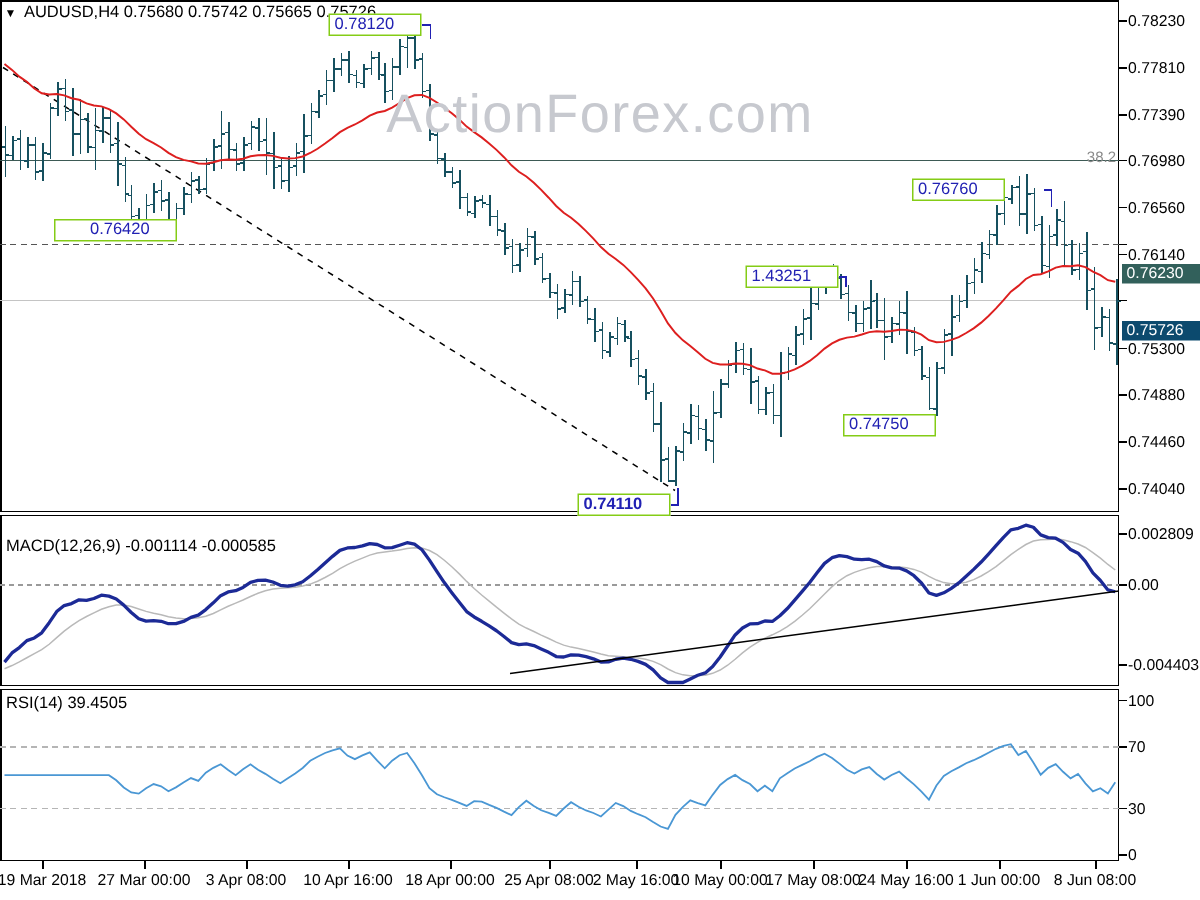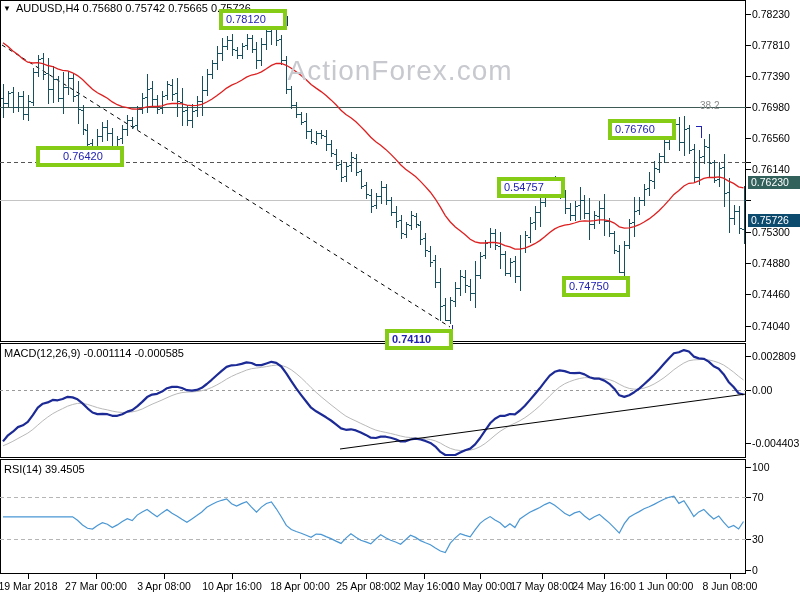--- a/index.html
+++ b/index.html
@@ -3,27 +3,27 @@
 <meta charset="utf-8">
 <style>
   html,body{margin:0;padding:0;}
   body{width:800px;height:600px;position:relative;background:#ffffff;
        font-family:"Liberation Sans",sans-serif;overflow:hidden;}
   #chart-svg{position:absolute;left:0;top:0;}
   .title-bar{position:absolute;left:3px;top:2px;font-size:11px;color:#000;
              display:flex;align-items:center;gap:5px;}
   .tri{font-size:8px;color:#000;line-height:11px;}
   .watermark{position:absolute;left:0;top:55px;width:800px;text-align:center;
-             font-size:28px;color:#c7c9cf;letter-spacing:1px;}
+             font-size:36px;color:#c7c9cf;letter-spacing:1px;}
   .panel-label{position:absolute;left:4px;font-size:11px;color:#000;}
-  .panel-label.macd{top:347px;}
+  .panel-label.macd{top:358px;}
   .panel-label.rsi{top:463px;}
-  .fib-label{position:absolute;left:700px;top:100px;width:44px;text-align:left;
+  .fib-label{position:absolute;left:700px;top:100px;width:44px;text-align:right;
              font-size:10px;color:#8a8a8a;}
-  .swing-label{position:absolute;border:4px solid #84cc16;color:#2121b3;background:#fff;
+  .swing-label{position:absolute;border:1px solid #84cc16;color:#2121b3;background:#fff;
                font-size:11px;line-height:13px;height:13px;padding:0 3px;white-space:nowrap;}
   .axis-marker{position:absolute;left:748px;width:49px;height:13px;color:#fff;
                font-size:10.5px;line-height:13px;padding-left:3px;margin-top:20px;}
 </style>
 </head>
 <body>
 
 <div class="chart-root">
   <svg id="chart-svg" width="800" height="600">
       <rect x="0.5" y="0.5" width="745" height="340.5" fill="none" stroke="#000" stroke-width="1" shape-rendering="crispEdges"></rect>
@@ -120,18 +120,18 @@
   <div class="panel-label macd">MACD(12,26,9) -0.001114 -0.000585</div>
   <div class="panel-label rsi">RSI(14) 39.4505</div>
 
   <div class="fib-label">38.2</div>
 
   <div id="labels-layer">
       <div class="axis-marker" style="top: 156.426px; background: rgb(50, 96, 91);">0.76230</div>
       <div class="axis-marker" style="top: 193.955px; background: #0c4a6e;">0.75726</div>
       <div class="swing-label" style="left: 36px; top: 146px; width: 54px; padding-left: 23px;">0.76420</div>
       <div class="swing-label" style="left: 219px; top: 9px; width: 54px;">0.78120</div>
-      <div class="swing-label" style="left: 497px; top: 177px; width: 54px;">0.54757</div>
+      <div class="swing-label" style="left: 497px; top: 177px; width: 54px;">1.43251</div>
       <div class="swing-label" style="left: 608px; top: 119px; width: 54px;">0.76760</div>
       <div class="swing-label" style="left: 562px; top: 276px; width: 54px;">0.74750</div>
       <div class="swing-label" style="left: 385px; top: 329px; width: 54px; font-weight: bold;">0.74110</div>
     </div>
 </div>
 
 </body></html>

